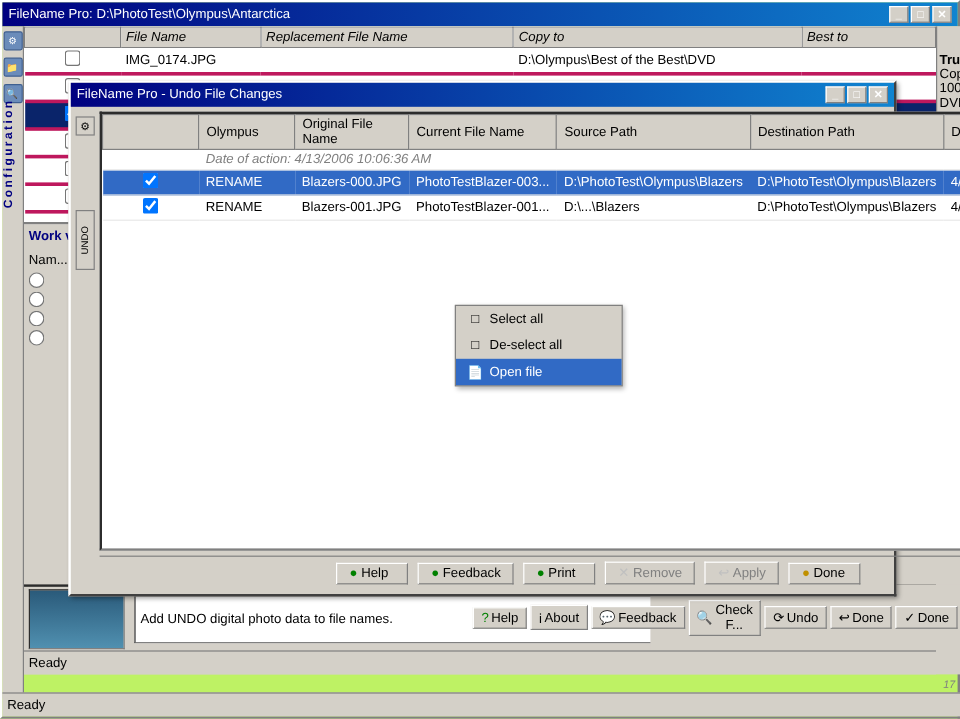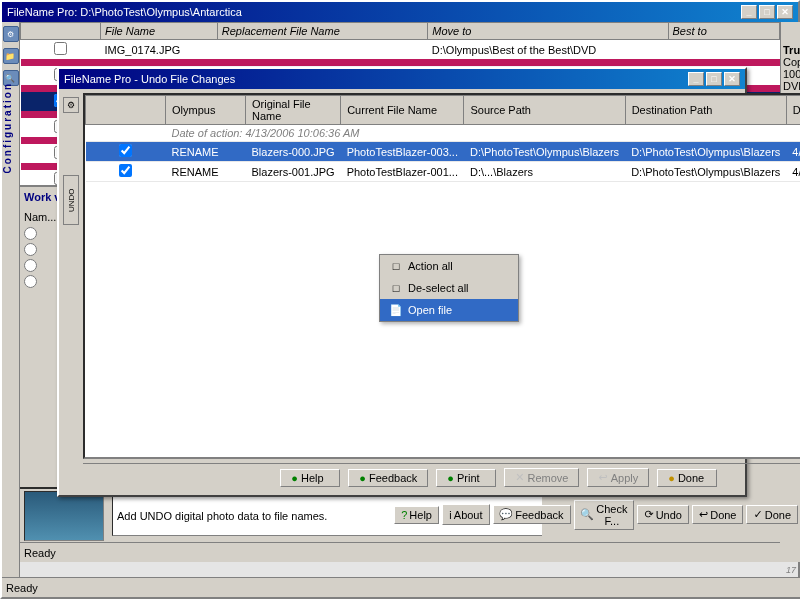--- a/index.html
+++ b/index.html
@@ -3,21 +3,21 @@
   <meta charset="utf-8">
   <style>
     * { box-sizing: border-box; margin: 0; padding: 0; font-family: 'Tahoma', 'Arial', sans-serif; font-size: 11px; }
     body { background: #c0c0c0; width: 800px; height: 599px; overflow: hidden; position: relative; }
 
     
     .main-window {
       position: absolute;
       top: 0; left: 0;
       width: 800px; height: 599px;
-      background: #e5e5e5;
+      background: #bef264;
       border: 2px solid #fff;
       border-right-color: #808080;
       border-bottom-color: #808080;
     }
 
     
     .title-bar {
       background: linear-gradient(to right, #000080, #1084d0);
       color: white;
       padding: 3px 5px;
@@ -63,21 +63,21 @@
       background: #d4d0c8;
       border: 1px solid #808080;
       padding: 2px 4px;
       text-align: left;
       font-weight: normal;
       position: sticky; top: 0;
       min-width: 80px;
       font-style: italic;
     }
     .file-table td {
-      border-bottom: 7px solid #be185d;
+      border-bottom: 3px solid #be185d;
       padding: 2px 4px;
       white-space: nowrap;
     }
     .file-table tr.selected td { background: #0a246a; color: white; }
 
     
     .status-bar {
       position: absolute;
       bottom: 0; left: 0;
       width: 800px; height: 20px;
@@ -304,21 +304,21 @@
 
   <div class="main-content">
 
     <div style="position:absolute; top:0; left:0; width:760px; height:165px; overflow:auto; background:white; border-bottom: 2px solid #808080;">
       <table class="file-table">
         <thead>
           <tr>
             <th style="width:16px;"></th>
             <th>File Name</th>
             <th>Replacement File Name</th>
-            <th>Move to</th>
+            <th>Copy to</th>
             <th>Best to</th>
           </tr>
         </thead>
         <tbody>
           <tr>
             <td class="cb-cell"><input type="checkbox" style=""></td>
             <td>IMG_0174.JPG</td>
             <td></td>
             <td>D:\Olympus\Best of the Best\DVD</td>
             <td></td>
@@ -500,21 +500,21 @@
             <button class="undo-btn disabled" style="color:#808080;"><span style="color:#c0c0c0;">↩</span> Apply</button>
             <button class="undo-btn"><span style="color:#c09000;">●</span> Done</button>
           </div>
         </div>
       </div>
     </div>
 
     <div class="context-menu">
       <div class="context-item">
         <span class="context-icon">□</span>
-        <span>Action all</span>
+        <span>Select all</span>
       </div>
       <div class="context-item">
         <span class="context-icon">□</span>
         <span>De-select all</span>
       </div>
       <div class="context-item active">
         <span class="context-icon">📄</span>
         <span>Open file</span>
       </div>
     </div>

